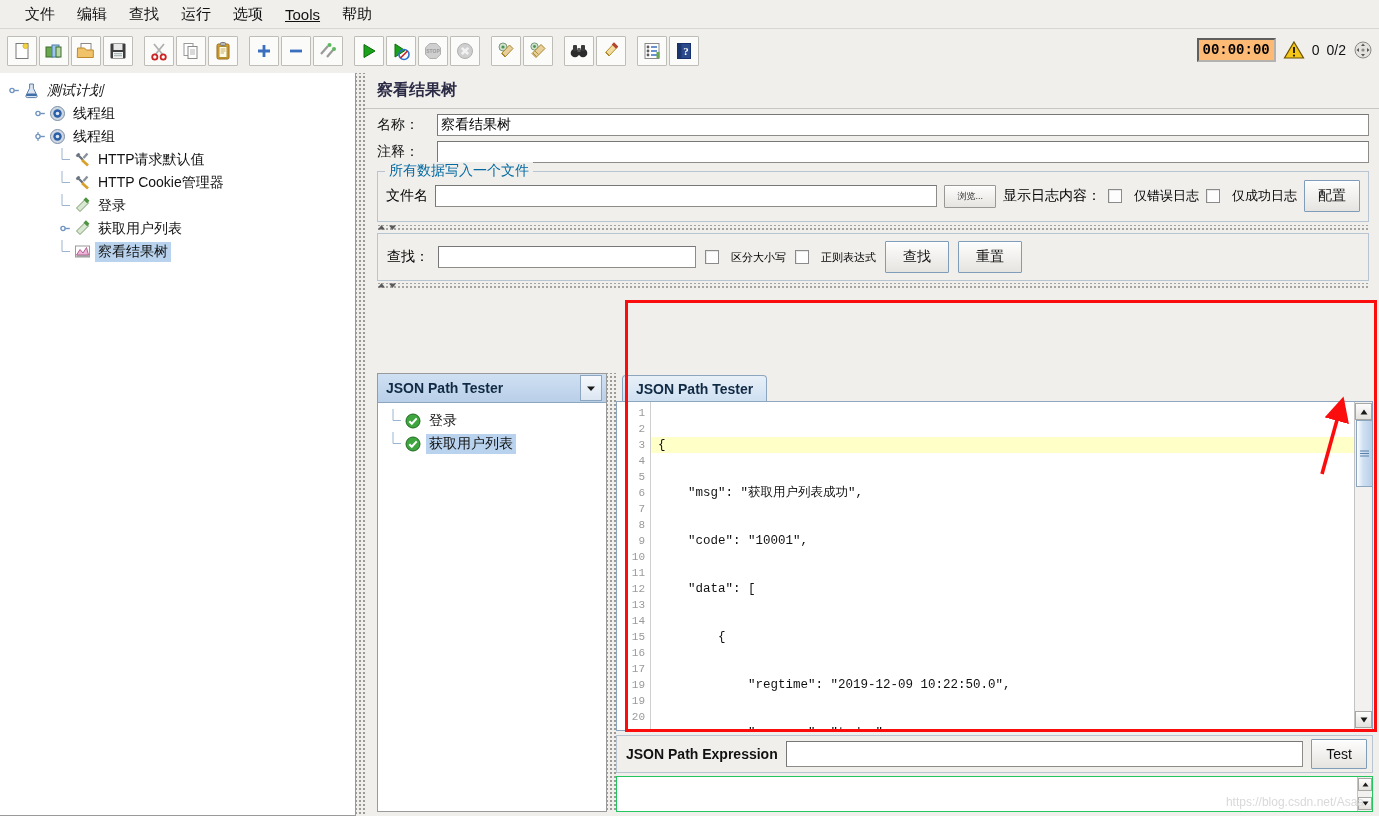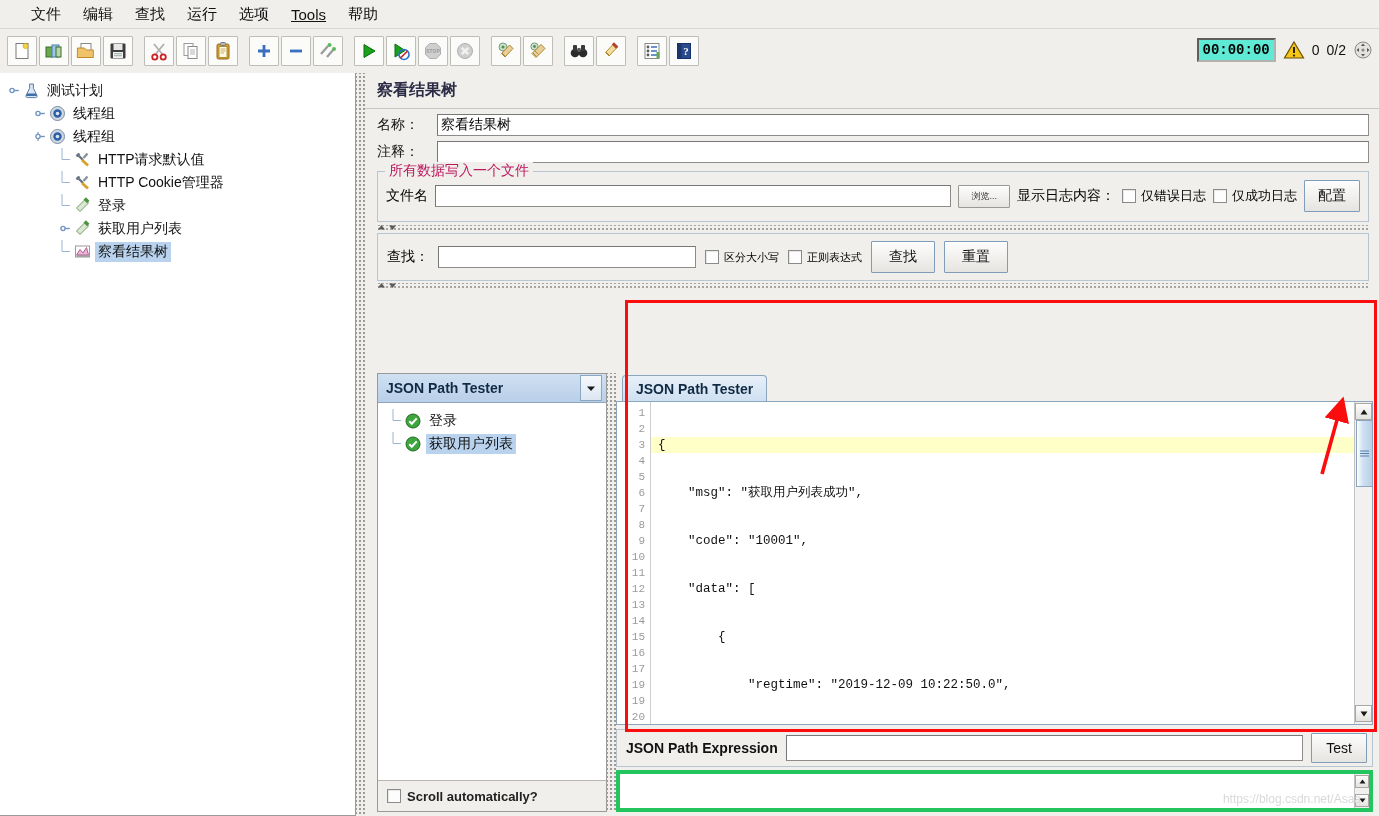--- a/index.html
+++ b/index.html
@@ -7,21 +7,21 @@
     width:1379px;height:816px;
     background:#f0efec;
     font-family:"Liberation Sans","DejaVu Sans",sans-serif;
     font-size:13px;color:#000;
     overflow:hidden;
     position:relative;
   }
   
   .menubar{
     height:28px;background:#f0efec;display:flex;align-items:center;
-    padding-left:20px;border-bottom:1px solid #d8d6d2;
+    padding-left:14px;border-bottom:1px solid #d8d6d2;
   }
   .menu-item{
     padding:3px 11px;font-size:15px;color:#111;cursor:default;white-space:nowrap;
   }
   .menu-item .mn{ text-decoration:underline; }
   
   .toolbar{
     height:44px;background:#f0efec;display:flex;align-items:center;
     padding-left:6px;border-bottom:1px solid #b9b7b3;position:relative;
   }
@@ -30,21 +30,21 @@
   .tbtn{
     width:30px;height:30px;margin:0 1px;border:1px solid #bfbdb8;background:#fbfbfa;
     display:flex;align-items:center;justify-content:center;border-radius:1px;
     box-sizing:border-box;position:relative;
   }
   .tbtn svg{display:block;}
   .status-area{
     position:absolute;right:6px;top:6px;height:30px;display:flex;align-items:center;gap:7px;
   }
   .timer{
-    border:2px inset #b4b2ae;background:#5eead4;font-family:"Liberation Mono","DejaVu Sans Mono",monospace;
+    border:2px inset #b4b2ae;background:#fdba74;font-family:"Liberation Mono","DejaVu Sans Mono",monospace;
     font-size:14px;font-weight:bold;padding:2px 4px;letter-spacing:0px;color:#000;
   }
   .errcount,.runcount{font-size:14px;color:#111;}
   
   .main{
     position:absolute;top:73px;left:0;right:0;bottom:0;display:flex;
   }
   .tree-pane{
     width:356px;background:#fff;border:1px solid #9a9a9a;border-top:none;border-left:none;
     box-sizing:border-box;position:relative;overflow:hidden;
@@ -72,32 +72,32 @@
   .jtext{
     flex:1;height:22px;border:1px solid #8e8c88;border-top-color:#777;border-left-color:#777;
     background:#fff;font-size:14px;padding:1px 3px;box-sizing:border-box;color:#000;
     font-family:"Liberation Sans","DejaVu Sans",sans-serif;outline:none;
   }
   .groupbox{
     margin:6px 10px 0 12px;border:1px solid #b7c4d2;position:relative;padding:8px 8px 9px 8px;
     background:#f0efec;
   }
   .groupbox > .gtitle{
-    position:absolute;top:-10px;left:7px;background:#f0efec;padding:0 4px;font-size:14px;color:#be185d;
+    position:absolute;top:-10px;left:7px;background:#f0efec;padding:0 4px;font-size:14px;color:#0369a1;
   }
   .filerow{display:flex;align-items:center;gap:7px;}
   .filerow .lab{font-size:14px;}
   .jbtn{
     border:1px solid #9a9895;background:linear-gradient(#fdfdfd,#e6e4e0);
     padding:4px 10px;font-size:14px;color:#111;border-radius:1px;cursor:default;white-space:nowrap;
     box-shadow:inset 0 1px 0 #fff;
   }
   .jbtn.small{font-size:9px;padding:4px 12px;color:#333;}
   .jbtn.blue{border:1px solid #7f9db9;}
-  .chk{display:inline-flex;align-items:center;gap:5px;font-size:13px;white-space:nowrap;}
+  .chk{display:inline-flex;align-items:center;gap:12px;font-size:13px;white-space:nowrap;}
   .cbox{
     width:12px;height:12px;border:1px solid #8a8a8a;background:#fdfdfd;flex:none;
     box-shadow:inset 1px 1px 0 #e8e8e8;
   }
   .divider-h{
     height:6px;margin:3px 10px 0 12px;position:relative;
     background-image:radial-gradient(circle,#a6a4a0 0.8px,transparent 0.9px);
     background-size:4px 4px;background-position:0 2px;
   }
   .divider-h .arrows{position:absolute;left:0;top:-1px;display:flex;gap:2px;}
@@ -167,21 +167,21 @@
     background:linear-gradient(90deg,#ffffff,#cfe0f2 40%,#b9cfe8);
     border:1px solid #8da6c0;display:flex;align-items:center;justify-content:center;
   }
   .vbtn-bottom{position:absolute;bottom:1px;}
   .jsonpath-row{
     height:38px;margin-top:4px;border:1px solid #b7c4d2;background:#f0efec;
     display:flex;align-items:center;gap:8px;padding:0 5px 0 9px;box-sizing:border-box;
   }
   .jp-label{font-size:14px;font-weight:bold;color:#111;white-space:nowrap;}
   .result-area{
-    height:34px;margin-top:3px;border:4px solid #22c55e;background:#fff;display:flex;position:relative;
+    height:34px;margin-top:3px;border:1px solid #22c55e;background:#fff;display:flex;position:relative;
   }
   .result-area .ra-text{flex:1;}
   .result-area .ra-scroll{
     width:15px;border-left:1px solid #c3c3c3;background:#f2f1ef;display:flex;flex-direction:column;
     justify-content:space-between;align-items:center;padding:1px 0;box-sizing:border-box;
   }
   .mini-arrow{
     width:12px;height:11px;background:linear-gradient(#fdfdfd,#e4e2de);border:1px solid #a9a7a3;
     display:flex;align-items:center;justify-content:center;
   }
@@ -390,21 +390,21 @@
       <circle cx="10" cy="10" r="1.6" fill="#8a8a8a"></circle>
     </svg>
   </div>
 </div>
 
 <div class="main">
 
   <div class="tree-pane">
     <div class="tree">
 
-      <div class="trow" style="padding-left:4px;">
+      <div class="trow" style="padding-left:4px;font-style:italic;">
         <span class="handle">
           <svg width="11" height="11" viewBox="0 0 11 11">
               <circle cx="3" cy="5.5" r="2.1" fill="none" stroke="#6f94c0" stroke-width="1.4"></circle>
               <path d="M5.2 5.5h4.6" stroke="#6f94c0" stroke-width="1.4"></path>
             </svg>
         </span>
         <span class="tico">
           <svg width="17" height="17" viewBox="0 0 17 17">
               <path d="M6.6 2h3.8v4.2l3.6 7.4a1.4 1.4 0 0 1-1.3 2H4.3a1.4 1.4 0 0 1-1.3-2l3.6-7.4Z" fill="#dbe6f2" stroke="#5a7fa8"></path>
               <path d="M4.2 11.5h8.6l1.2 2.4H3Z" fill="#3f6ea8"></path>
@@ -636,24 +636,20 @@
             </span>
             <span class="tico">
               <svg width="16" height="16" viewBox="0 0 16 16">
                   <circle cx="8" cy="8" r="7" fill="#3fa63f" stroke="#1f6b1f"></circle>
                   <path d="M4.3 8.2 L6.8 10.7 L11.7 5.3" stroke="#fff" stroke-width="2" fill="none"></path>
                 </svg>
             </span>
             <span class="tlabel sel" style="font-size:14px;">获取用户列表</span>
           </div>
         </div>
-        <label class="scrollauto">
-          <span class="cbox"></span>
-          <span>Scroll automatically?</span>
-        </label>
       </div>
 
       <div class="lower-splitter"></div>
 
       <div class="lower-right">
         <div class="tabstrip">
           <div class="tab">JSON Path Tester</div>
         </div>
 
         <div class="editor-wrap">

